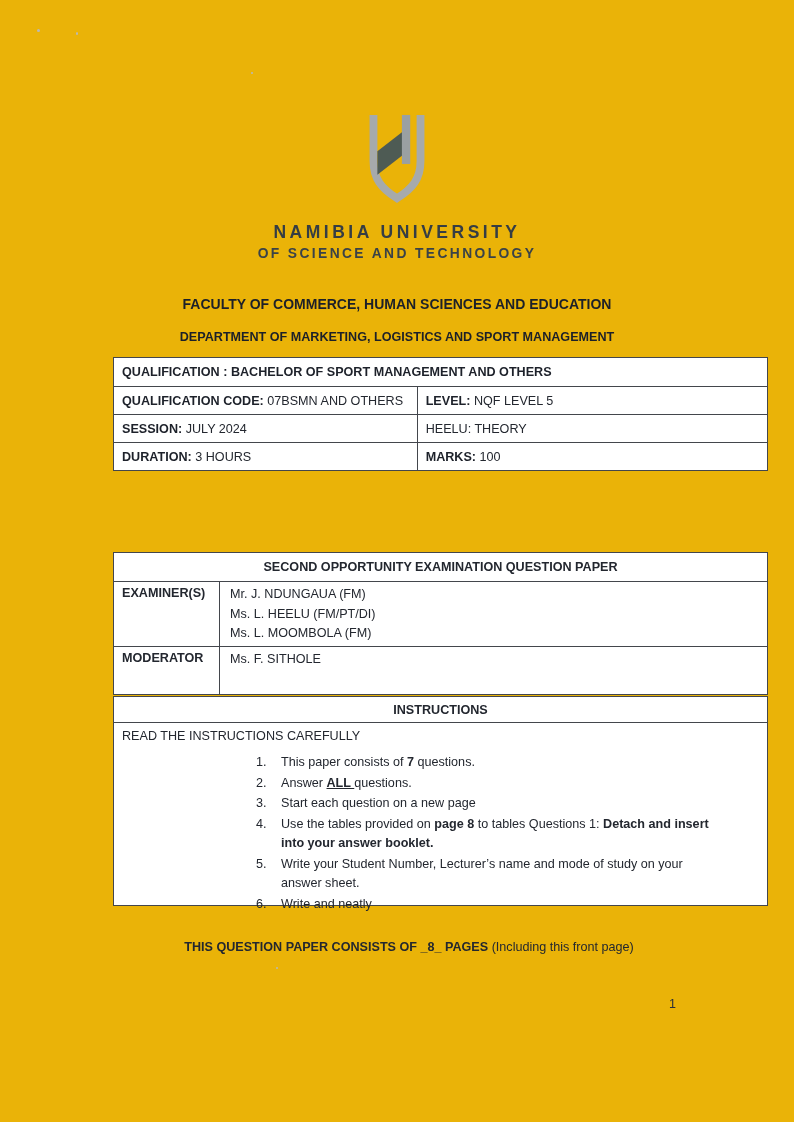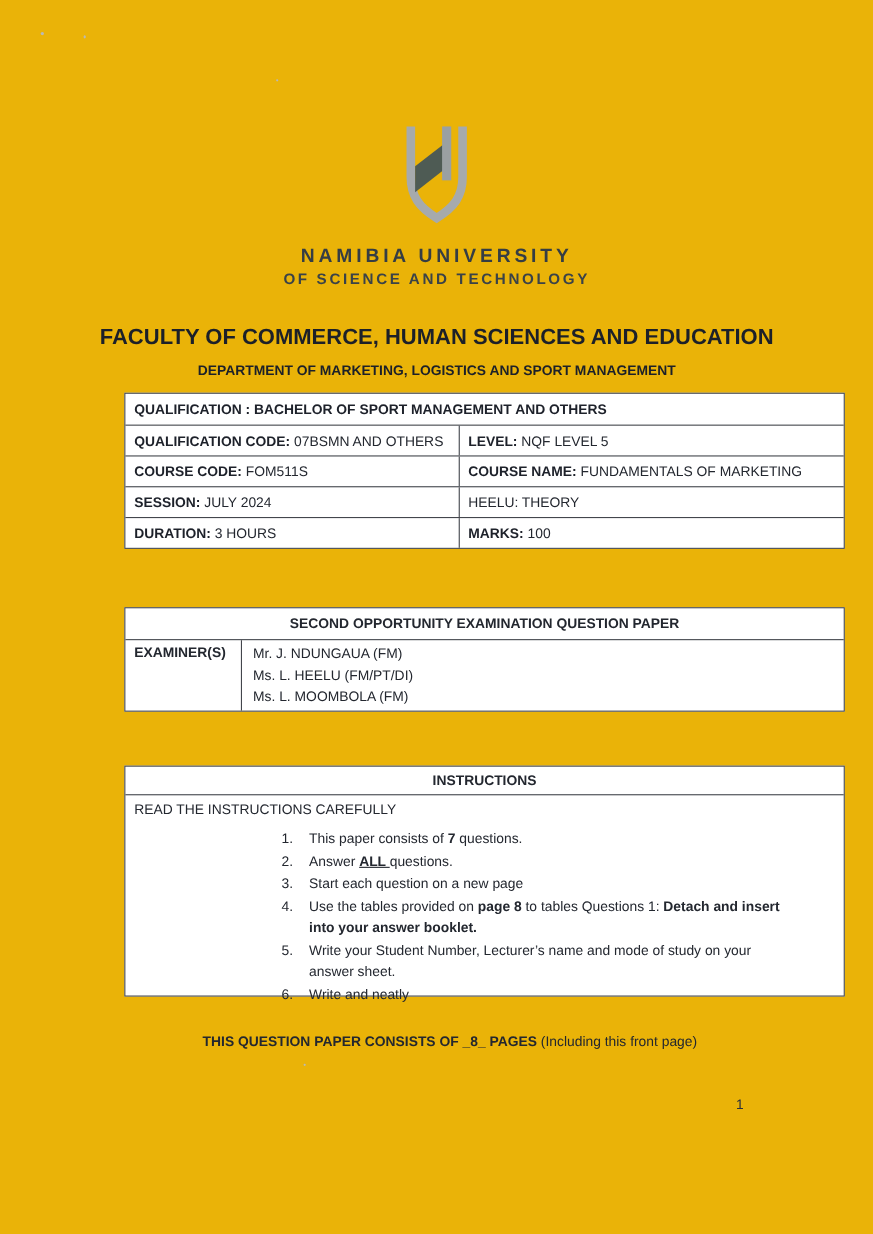--- a/index.html
+++ b/index.html
@@ -22,21 +22,21 @@
     margin-top:8px; font-size:17.5px; font-weight:bold;
     letter-spacing:3.5px; color:#353d44;
   }
   .wordmark2 {
     margin-top:3px; font-size:13.8px; font-weight:600;
     letter-spacing:2.4px; color:#3a4248;
   }
 
   .faculty {
     position:absolute; top:296px; left:0; width:100%; text-align:center;
-    font-size:20px; font-weight:bold; color:#1c2029;
+    font-size:14px; font-weight:bold; color:#1c2029;
   }
   .department {
     position:absolute; top:330px; left:0; width:100%; text-align:center;
     font-size:12.6px; font-weight:bold; color:#1c2029;
   }
 
   
   .doc-table {
     position:absolute; left:113px; width:655px;
     border:1.4px solid #43464c; font-size:12.6px; color:#23272f;
@@ -108,26 +108,20 @@
       <div class="ccell"><b>QUALIFICATION : </b><b class="v2">BACHELOR OF SPORT MANAGEMENT AND OTHERS</b></div>
     </div>
     <div class="crow">
       <div class="ccell cl">
           <span><b>QUALIFICATION CODE: </b><span class="v">07BSMN AND OTHERS</span></span>
         </div>
       <div class="ccell cr"><b>LEVEL: </b><span class="v">NQF LEVEL 5</span></div>
     </div>
     <div class="crow">
       <div class="ccell cl">
-          <span><b>COURSE CODE: </b><span class="v">FOM511S</span></span>
-        </div>
-      <div class="ccell cr"><b>COURSE NAME: </b><span class="v">FUNDAMENTALS OF MARKETING</span></div>
-    </div>
-    <div class="crow">
-      <div class="ccell cl">
           <span><b>SESSION: </b><span class="v">JULY 2024</span></span>
         </div>
       <div class="ccell cr"><span>HEELU: </span><span class="v">THEORY</span></div>
     </div>
     <div class="crow">
       <div class="ccell cl">
           <span><b>DURATION: </b><span class="v">3 HOURS</span></span>
         </div>
       <div class="ccell cr"><b>MARKS: </b><span class="v">100</span></div>
     </div>
@@ -135,20 +129,24 @@
 
   <div class="doc-table exam-table">
     <div class="etitle">SECOND OPPORTUNITY EXAMINATION QUESTION PAPER</div>
     <div class="erow examiners">
       <div class="elabel">EXAMINER(S)</div>
       <div class="evalue">
         <div>Mr. J. NDUNGAUA (FM)</div>
         <div>Ms. L. HEELU (FM/PT/DI)</div>
         <div>Ms. L. MOOMBOLA (FM)</div>
       </div>
+    </div>
+    <div class="erow moderator">
+      <div class="elabel">MODERATOR</div>
+      <div class="evalue">Ms. F. SITHOLE</div>
     </div>
   </div>
 
   <div class="doc-table instr-table">
     <div class="ititle">INSTRUCTIONS</div>
     <div class="ibody">
       <div class="intro">READ THE INSTRUCTIONS CAREFULLY</div>
       <ol class="ilist">
         <li>
           <span class="inum">1.</span>

